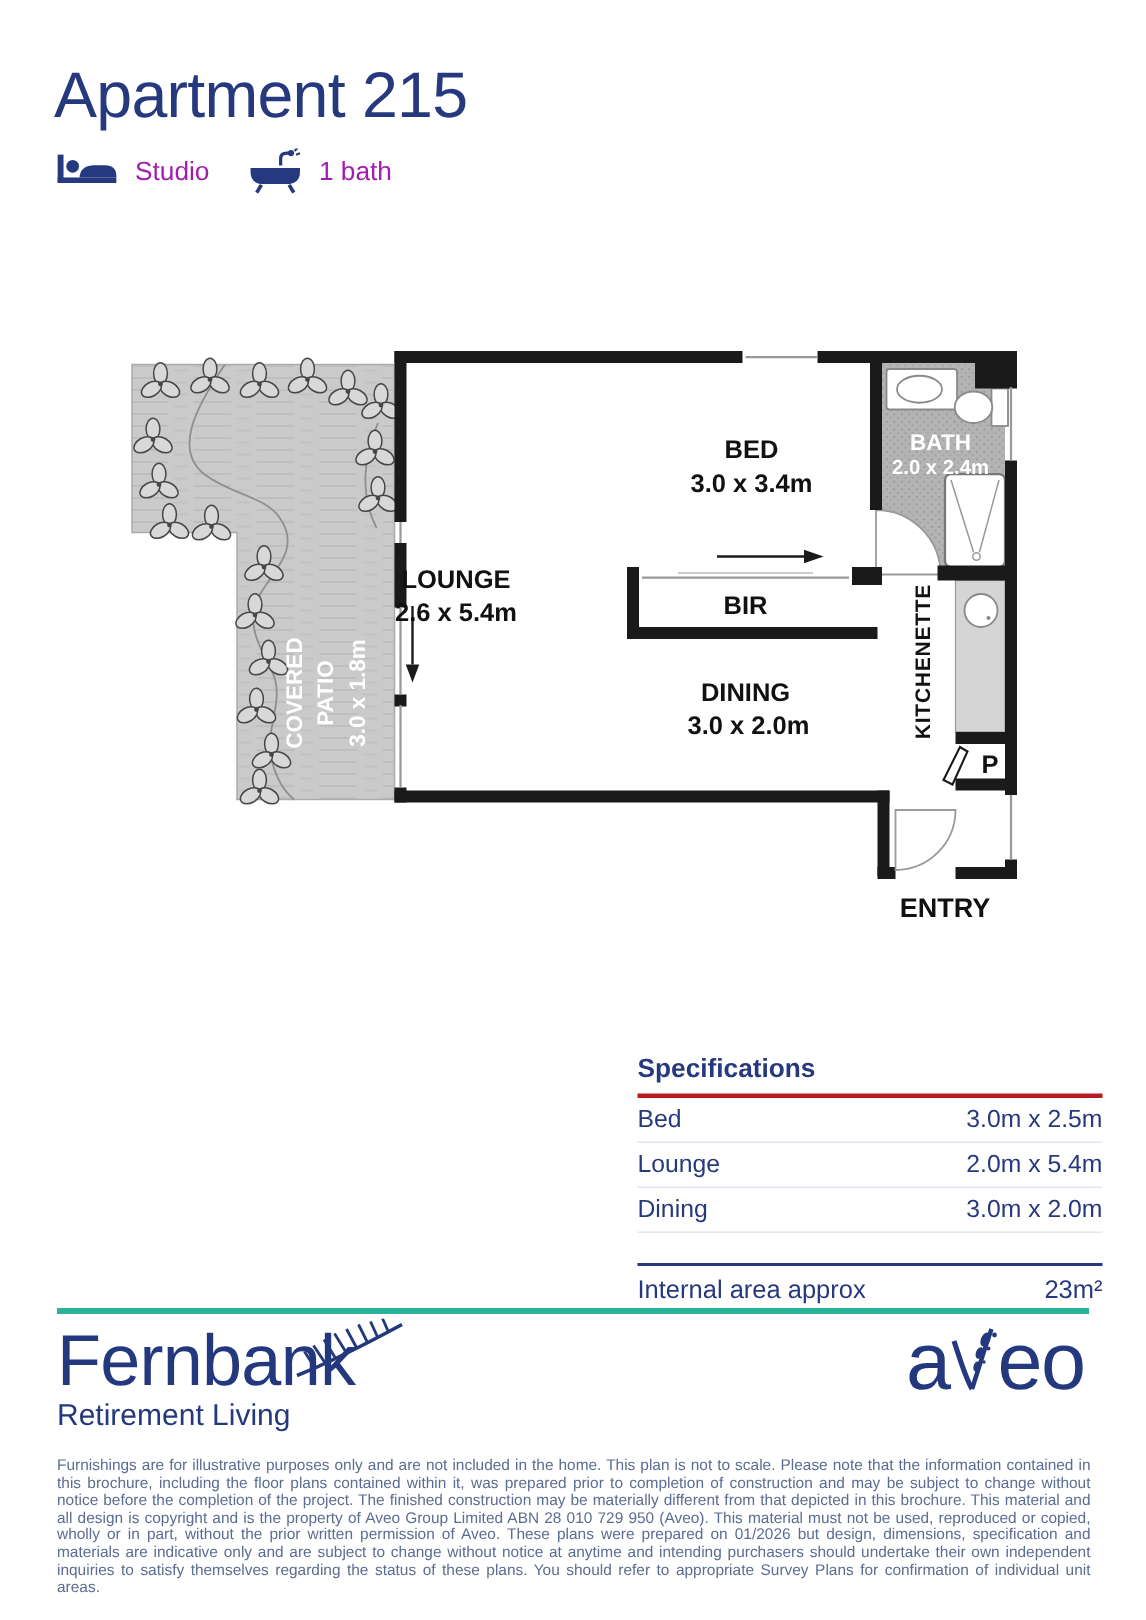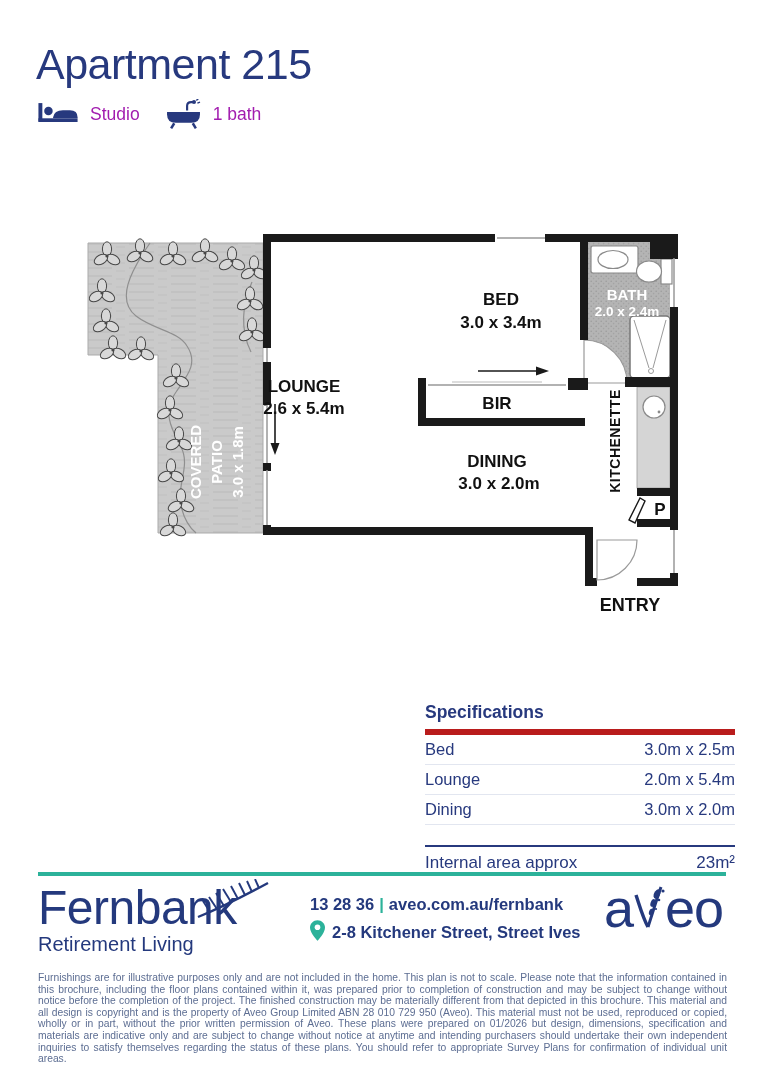--- a/index.html
+++ b/index.html
@@ -12,21 +12,21 @@
           color:#a21caf;font-size:17.5px;}
   .badges .icon{display:flex;align-items:center;}
   .badges .lbl{margin-right:14px;}
   
   .plan{position:absolute;left:0;top:0;}
   .plan text{font-family:"Liberation Sans",sans-serif;font-weight:bold;}
   .roomlabel{font-size:17px;fill:#111;}
   .whitelabel{fill:#ffffff;font-size:15px;}
   
   .specs{position:absolute;left:425px;top:702px;width:310px;color:#27397E;}
-  .specs .hdr{font-size:17.5px;font-weight:bold;padding-bottom:6px;border-bottom:6px solid #b91c1c;}
+  .specs .hdr{font-size:17.5px;font-weight:bold;padding-bottom:6px;border-bottom:3px solid #b91c1c;}
   .specs .row{display:flex;justify-content:space-between;font-size:16.5px;
               padding:5px 0;border-bottom:1px solid #E2E6F0;}
   .specs .row:last-of-type{border-bottom:none;}
   .specs .total{display:flex;justify-content:space-between;font-size:17px;font-weight:normal;
                 border-top:2px solid #27397E;padding-top:6px;margin-top:20px;}
   
   .rule{position:absolute;left:38px;top:872px;width:688px;height:3.5px;background:#2CB29A;}
   .brand{position:absolute;left:38px;top:886px;color:#24397D;}
   .brand .name{font-size:48px;letter-spacing:-0.5px;line-height:44px;}
   .brand .tag{font-size:20px;margin-top:3px;}
@@ -256,34 +256,20 @@
         <line x1="28" y1="27" x2="20" y2="14"></line>
           <line x1="35" y1="23" x2="27" y2="10"></line>
         <line x1="42" y1="20" x2="35" y2="7"></line>
           <line x1="49" y1="16" x2="43" y2="4"></line>
         <line x1="56" y1="13" x2="51" y2="2"></line>
           <line x1="63" y1="9" x2="59" y2="0"></line>
       </g>
     </svg>
   </span>
 
-  <div class="contact">
-    <div class="l1">
-      <span>13 28 36</span><span class="sep">|</span><span>aveo.com.au/fernbank</span>
-    </div>
-    <div class="l2">
-      <span>
-        <svg width="15" height="21" viewBox="0 0 16 22">
-          <path d="M8,0 C3.6,0 0,3.6 0,8 c0,5.4 8,14 8,14 s8,-8.6 8,-14 C16,3.6 12.4,0 8,0 z" fill="#2CB29A"></path>
-          <circle cx="8" cy="7.5" r="3" fill="#ffffff"></circle>
-        </svg>
-      </span>
-      <span>2-8 Kitchener Street, Street Ives</span>
-    </div>
-  </div>
 
   <div class="aveo">
     <span class="t">a</span>
     <span>
       <svg width="32" height="45" viewBox="0 0 32 45">
         <path d="M3,10 C7,22 10,33 15,42" fill="none" stroke="#24397D" stroke-width="3.4"></path>
         <path d="M28,2 C23,16 19,30 15,42" fill="none" stroke="#24397D" stroke-width="3"></path>
         <ellipse cx="24" cy="9" rx="3" ry="5" transform="rotate(25 24 9)" fill="#24397D"></ellipse>
         <ellipse cx="20" cy="18" rx="2.4" ry="4" transform="rotate(20 20 18)" fill="#24397D"></ellipse>
         <ellipse cx="18" cy="27" rx="2" ry="3.4" transform="rotate(15 18 27)" fill="#24397D"></ellipse>

